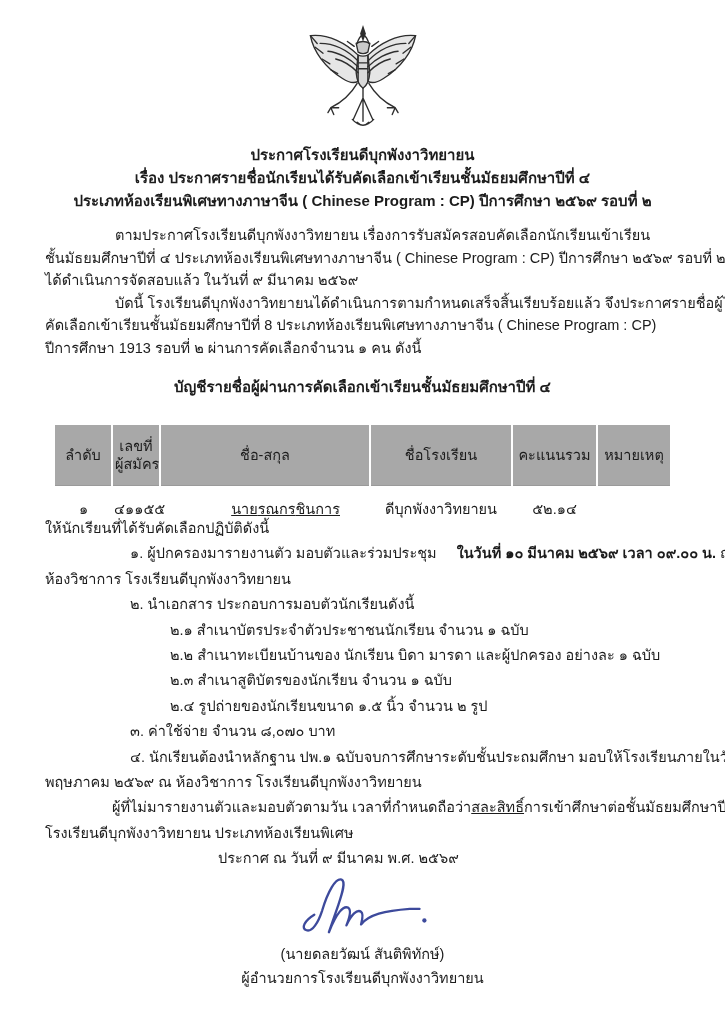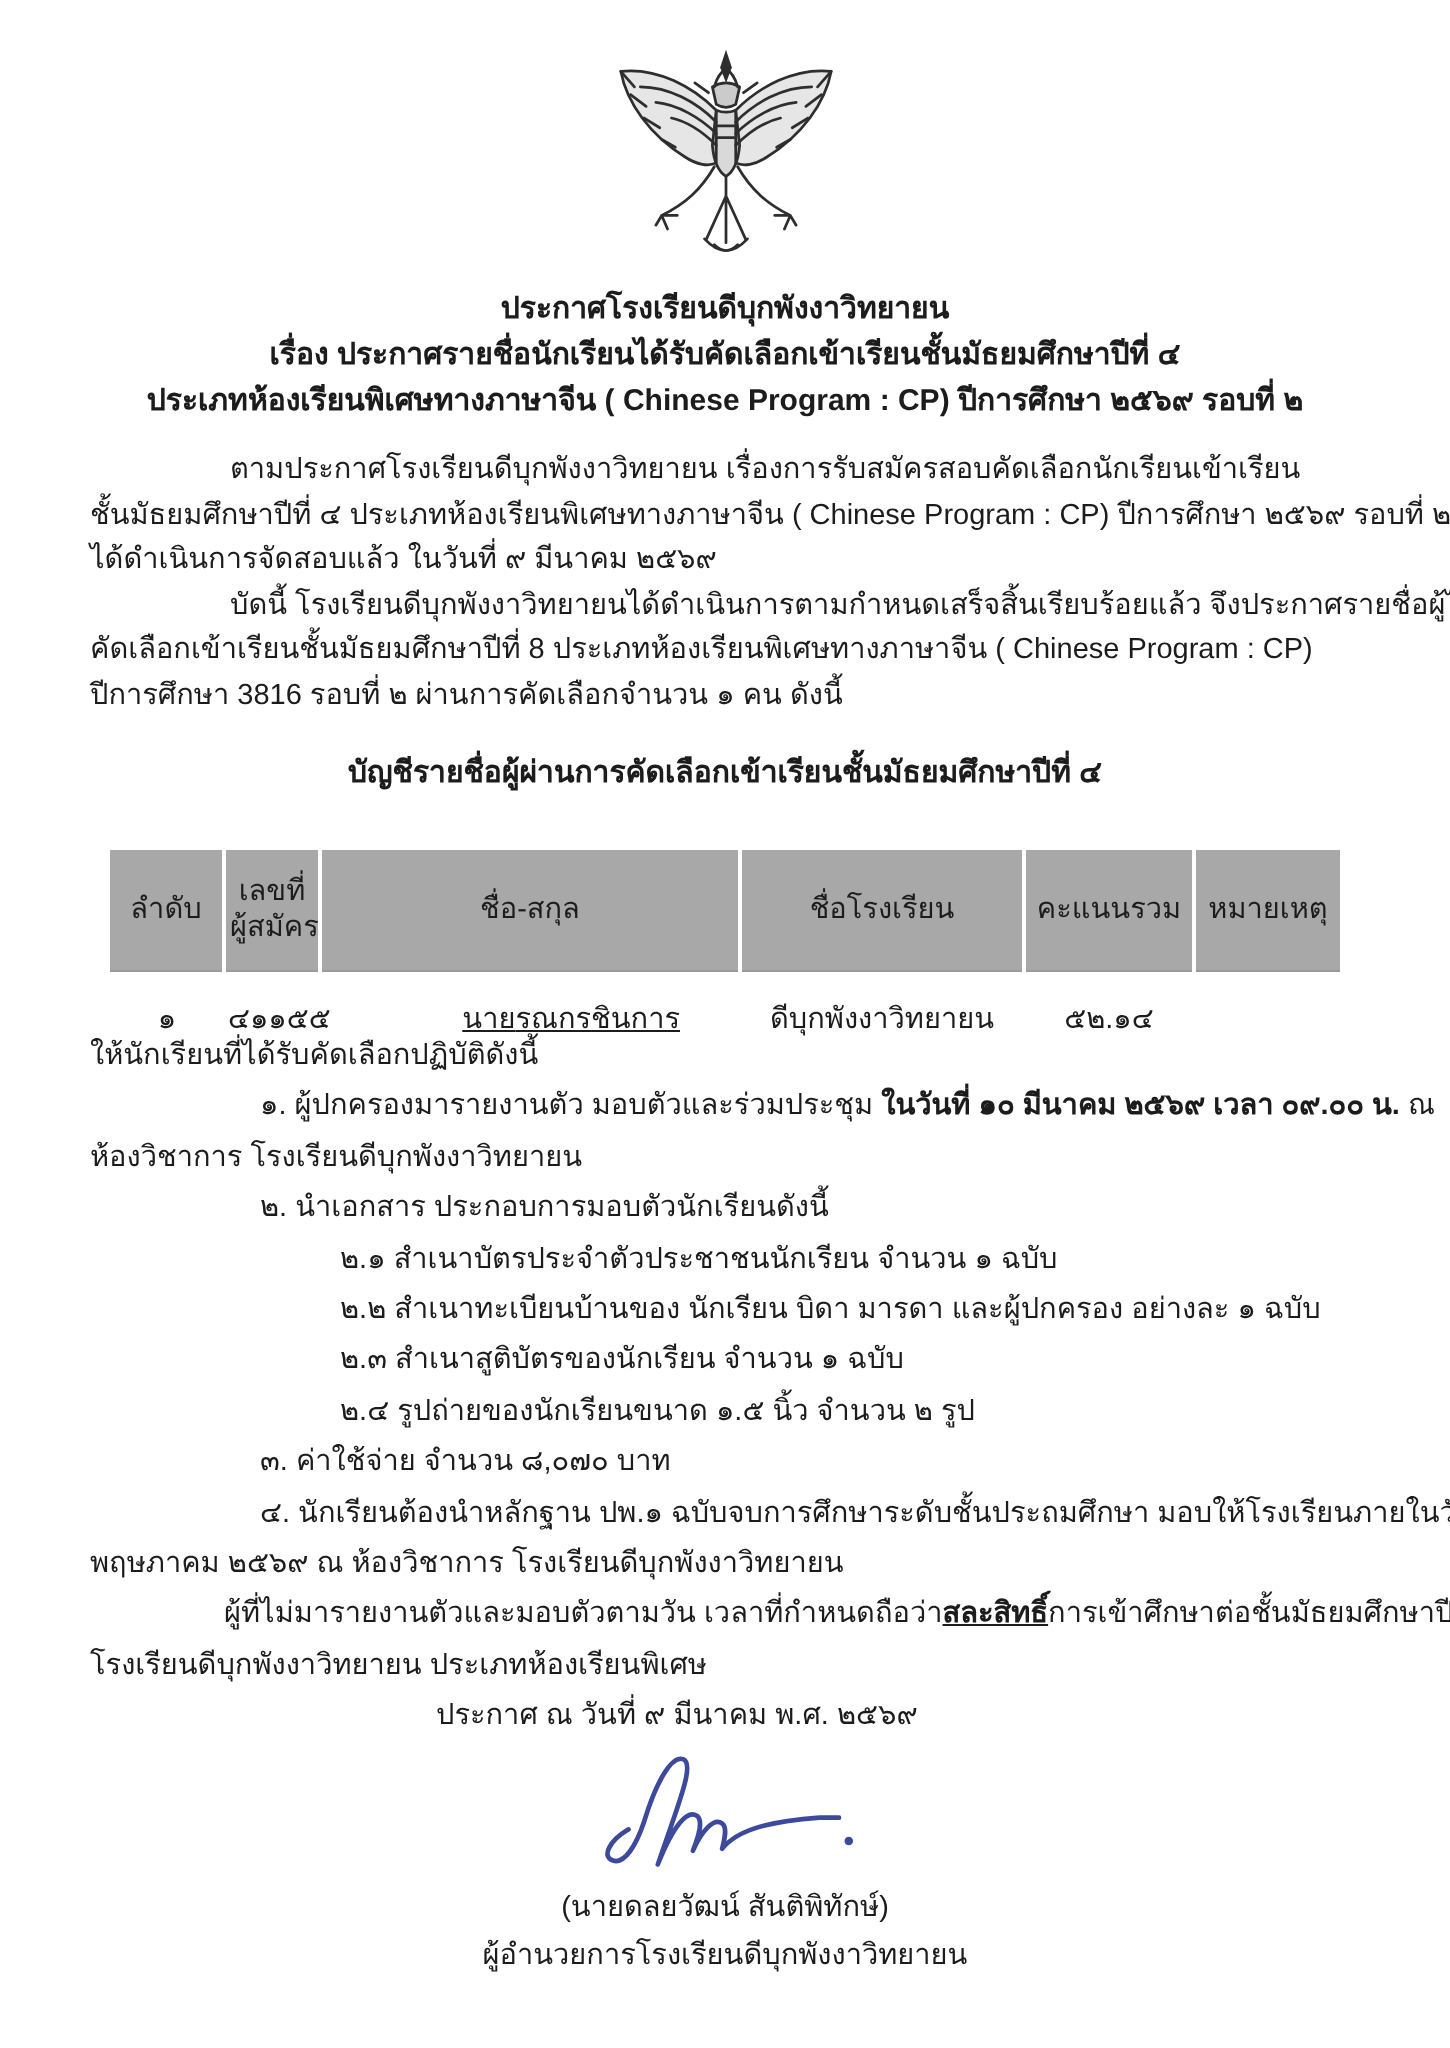--- a/index.html
+++ b/index.html
@@ -29,22 +29,22 @@
   table.results th + th{border-left:2px solid #ffffff;}
   table.results td{padding:11px 2px 4px 2px;font-size:14.5px;text-align:center;vertical-align:top;}
   td.name-cell{text-align:left;}
   .name-flex{display:flex;justify-content:flex-end;padding:0 28px 0 10px;text-decoration:underline;}
   
   .list{position:absolute;top:516px;left:45px;width:625px;line-height:25.4px;}
   .l-item{padding-left:85px;}
   .l-sub{padding-left:125px;}
   .l-closing{padding-left:67px;}
   .l-date{padding-left:173px;}
-  .b{font-weight:bold;}
-  .bu{font-weight:bold;text-decoration:underline;}
+  .b{font-weight:bold;margin-left:16px;}
+  .bu{font-weight:normal;text-decoration:underline;}
   
   .sig{position:absolute;top:864px;left:0;width:100%;text-align:center;line-height:24px;}
   .sig-svg{display:block;margin:0 auto;}
   .sig-name{margin-top:2px;}
 </style>
 </head>
 <body>
 
 <div class="page">
 
@@ -91,21 +91,21 @@
     <div class="line">เรื่อง  ประกาศรายชื่อนักเรียนได้รับคัดเลือกเข้าเรียนชั้นมัธยมศึกษาปีที่ ๔</div>
     <div class="line">ประเภทห้องเรียนพิเศษทางภาษาจีน ( Chinese Program : CP) ปีการศึกษา ๒๕๖๙ รอบที่ ๒</div>
   </div>
 
   <div class="paras">
     <div class="line indent">ตามประกาศโรงเรียนดีบุกพังงาวิทยายน   เรื่องการรับสมัครสอบคัดเลือกนักเรียนเข้าเรียน</div>
     <div class="line">ชั้นมัธยมศึกษาปีที่ ๔ ประเภทห้องเรียนพิเศษทางภาษาจีน ( Chinese Program : CP) ปีการศึกษา ๒๕๖๙ รอบที่ ๒  และ</div>
     <div class="line">ได้ดำเนินการจัดสอบแล้ว ในวันที่ ๙ มีนาคม ๒๕๖๙</div>
     <div class="line indent">บัดนี้ โรงเรียนดีบุกพังงาวิทยายนได้ดำเนินการตามกำหนดเสร็จสิ้นเรียบร้อยแล้ว จึงประกาศรายชื่อผู้ได้รับการ</div>
     <div class="line">คัดเลือกเข้าเรียนชั้นมัธยมศึกษาปีที่ 8   ประเภทห้องเรียนพิเศษทางภาษาจีน ( Chinese Program : CP)</div>
-    <div class="line">ปีการศึกษา 3816 รอบที่ ๒   ผ่านการคัดเลือกจำนวน ๑ คน   ดังนี้</div>
+    <div class="line">ปีการศึกษา 1913 รอบที่ ๒   ผ่านการคัดเลือกจำนวน ๑ คน   ดังนี้</div>
   </div>
 
   <div class="table-title">
     <div class="line">บัญชีรายชื่อผู้ผ่านการคัดเลือกเข้าเรียนชั้นมัธยมศึกษาปีที่ ๔</div>
   </div>
 
   <table class="results">
     <colgroup>
       <col style="width:57px">
         <col style="width:48px">

